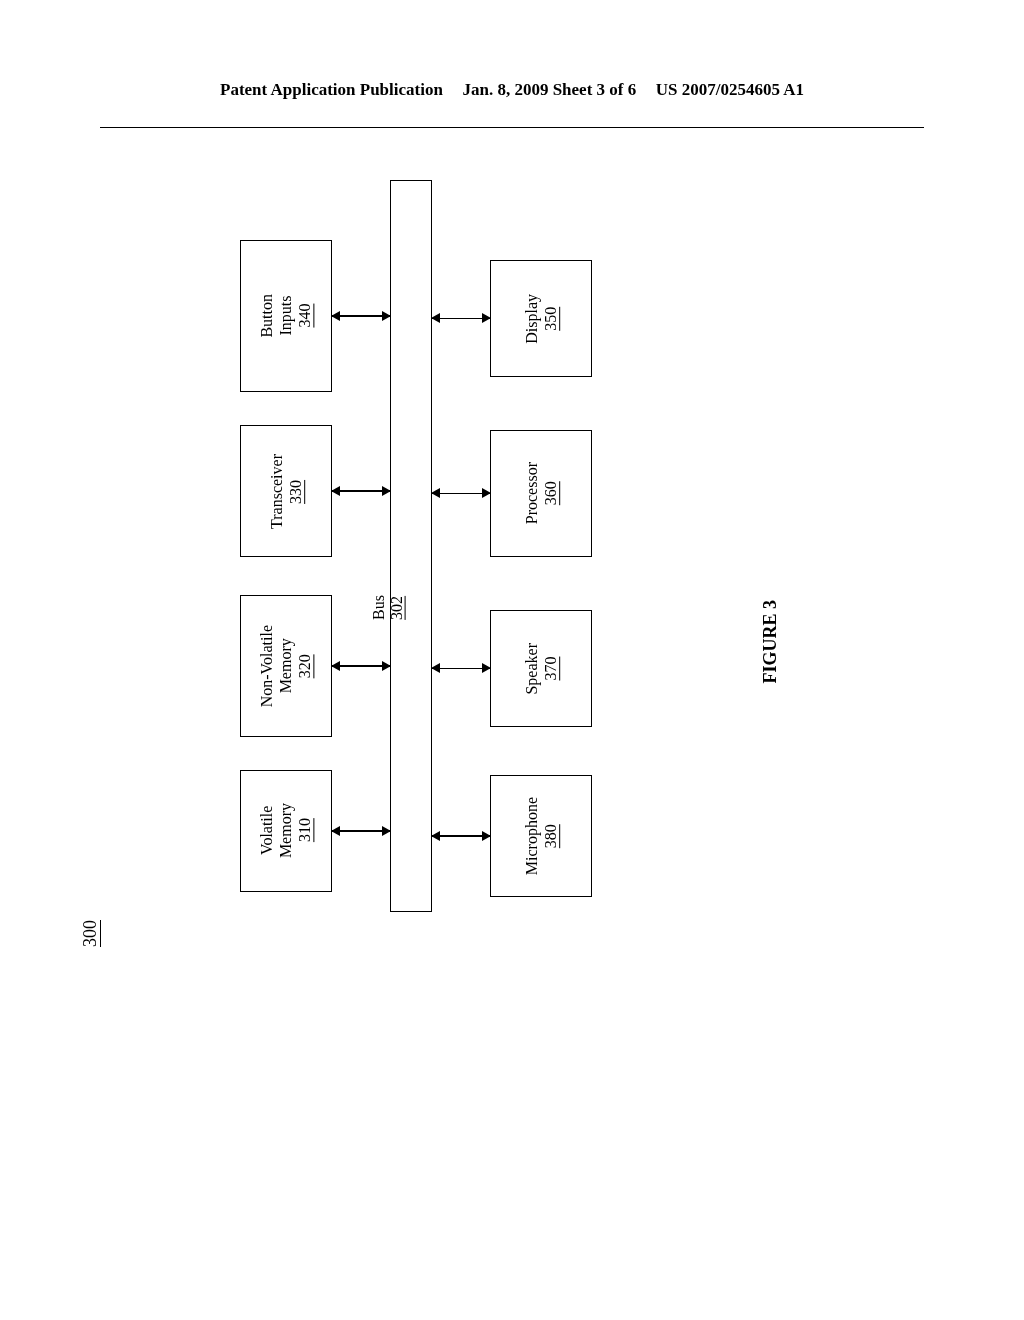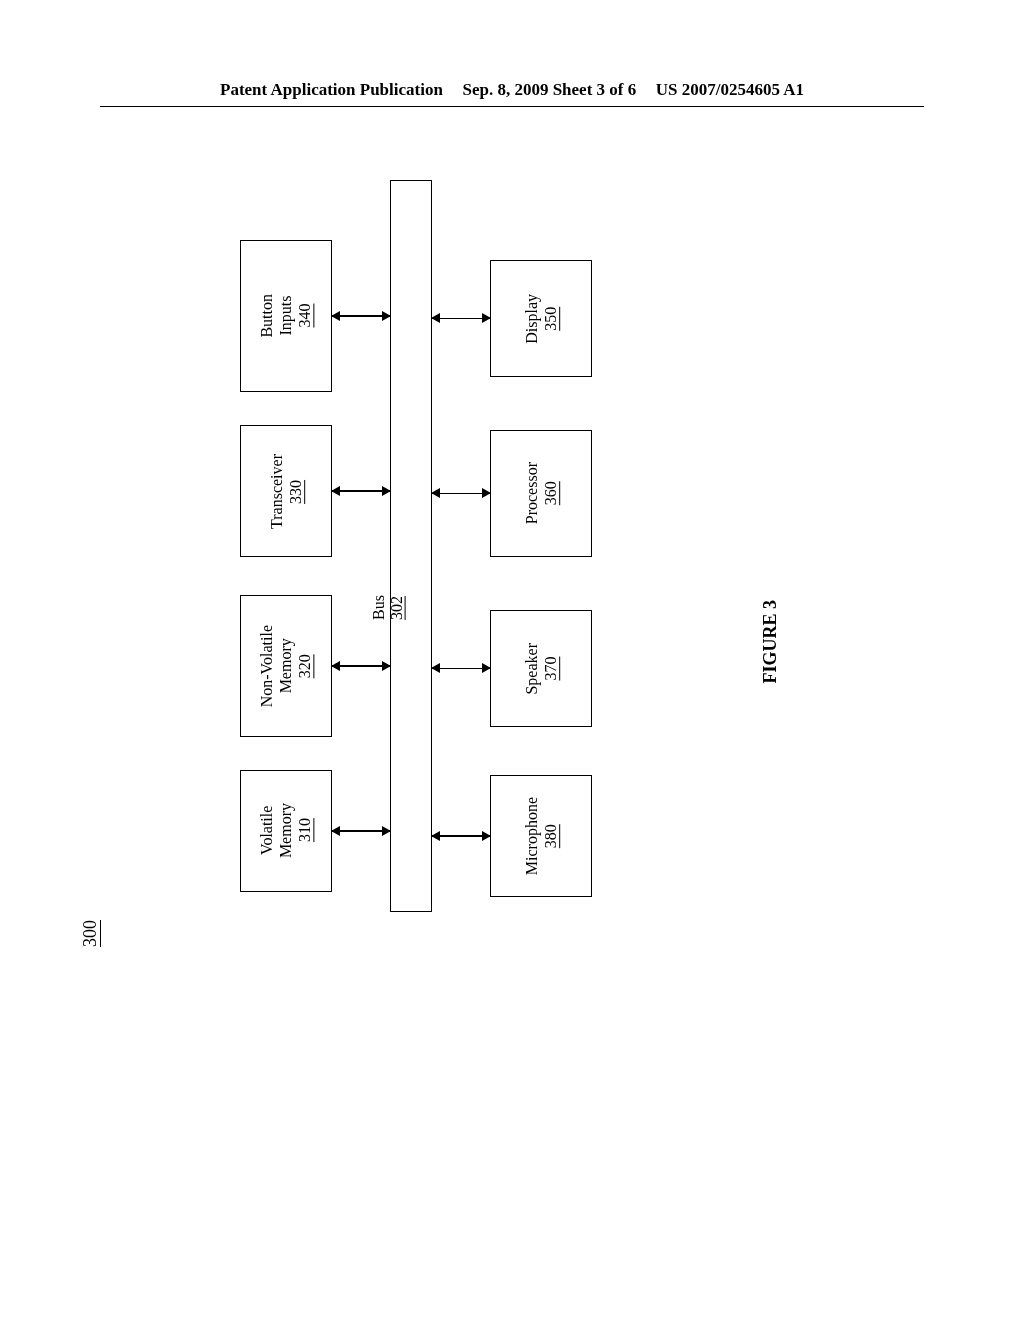--- a/index.html
+++ b/index.html
@@ -7,21 +7,21 @@
       padding: 0;
       font-family: "Times New Roman", serif;
       background: white;
       width: 1024px;
       height: 1320px;
       position: relative;
     }
     .header {
       display: flex;
       justify-content: space-between;
-      padding: 80px 120px 6px 120px;
+      padding: 80px 120px 27px 120px;
       font-size: 17px;
       font-weight: bold;
       border-bottom: 1px solid #000;
       margin: 0 100px;
     }
     .diagram-container {
       position: absolute;
       left: 120px;
       top: 180px;
       width: 700px;
@@ -111,21 +111,21 @@
       border-left: 9px solid #000;
     }
     .arrow-left { left: 212px; width: 58px; }
     .arrow-right { left: 312px; width: 58px; }
   </style>
 </head>
 <body>
 
 <div class="header">
   <span>Patent Application Publication</span>
-  <span>Sep. 8, 2009  Sheet 3 of 6</span>
+  <span>Jan. 8, 2009  Sheet 3 of 6</span>
   <span>US 2007/0254605 A1</span>
 </div>
 
 <div class="diagram-container">
   <div class="fig-ref">300</div>
   <div class="figure-label">FIGURE 3</div>
 
   <div class="bus-box"></div>
   <div class="bus-label">
     <span>Bus</span><br>

